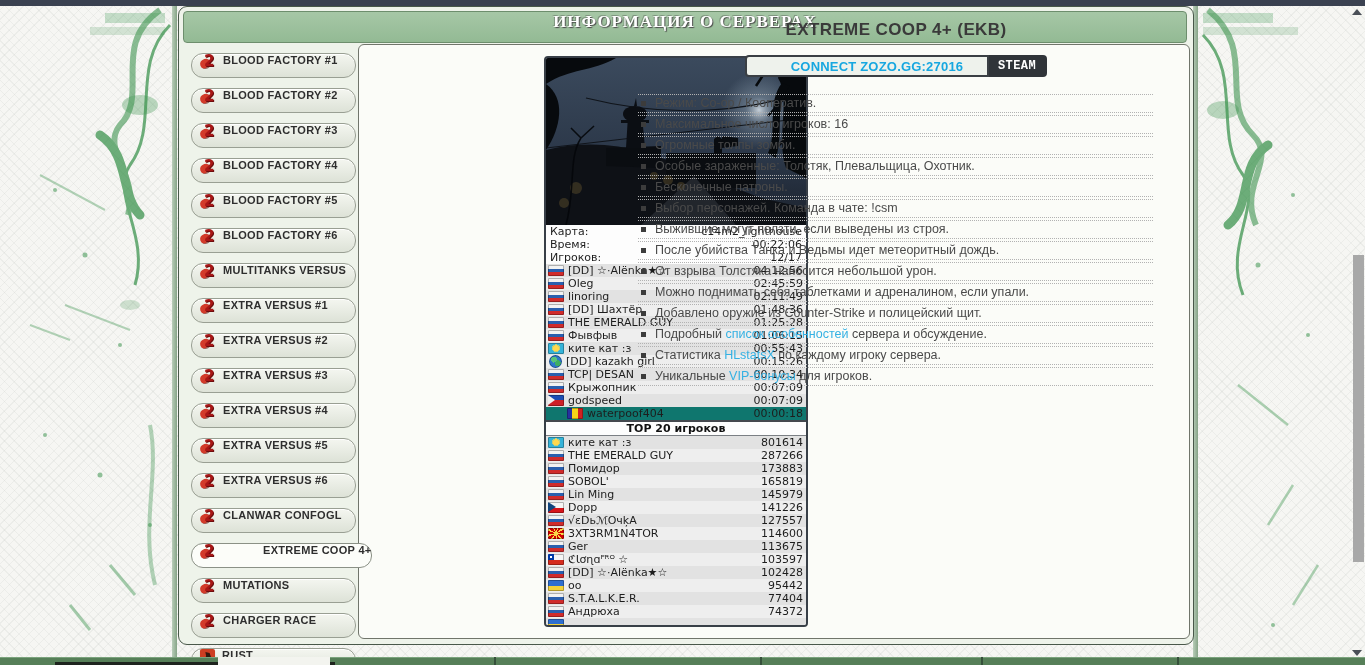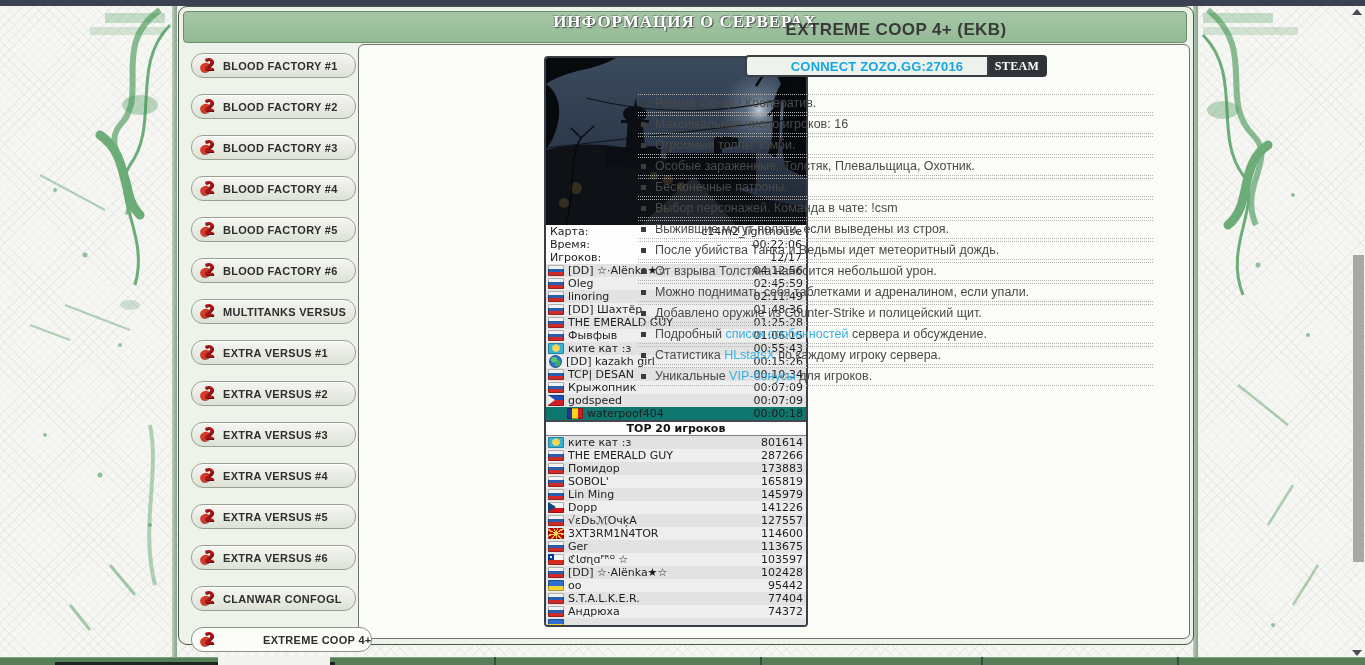--- a/index.html
+++ b/index.html
@@ -24,23 +24,23 @@
   #hdrbar{left:4px;top:4px;width:1004px;height:32px;background:linear-gradient(#a6c7a6,#93ba94);
     border:1px solid #6d8e6d;border-radius:4px;box-sizing:border-box;
     display:flex;align-items:flex-start;justify-content:center;}
   #hdrbar .t{font-family:"Liberation Serif",serif;font-weight:bold;font-size:17px;color:#fff;
     letter-spacing:1px;text-shadow:1px 1px 1px #4c4c4c, -1px -1px 0 rgba(60,60,60,.35);}
   
   #card{left:179px;top:37px;width:832px;height:595px;background:#fbfcf8;
     border:1px solid #70756b;border-radius:6px;box-sizing:border-box;}
   
   #sidebar{left:12px;top:46px;width:180px;}
-  .sbtn{position:relative;width:165px;height:25px;margin-bottom:16px;box-sizing:border-box;
+  .sbtn{position:relative;width:165px;height:25px;margin-bottom:10px;box-sizing:border-box;
     background:linear-gradient(#f4f6f0,#dde2d7);border:1px solid #999f93;border-radius:12px;
-    display:flex;align-items:center;cursor:pointer;box-shadow:inset 0 1px 0 #fff;}
+    display:flex;align-items:flex-start;cursor:pointer;box-shadow:inset 0 1px 0 #fff;}
   .sbtn .lbl{font-family:"Liberation Sans",sans-serif;font-weight:bold;font-size:11px;color:#2e2e2e;
     letter-spacing:.3px;white-space:nowrap;}
   .sbtn.sel{width:181px;background:#fcfdf9;border-color:#8b9186;box-shadow:none;z-index:5;gap:40px;}
   
   .ic{display:inline-block;position:relative;margin:0 7px 0 8px;flex:0 0 auto;}
   .icon-l4d2{width:16px;height:16px;}
   .icon-l4d2::before{content:"";position:absolute;left:0px;top:5px;width:10px;height:9px;
     background:#d23a2a;border-radius:55% 45% 60% 40%;transform:rotate(-18deg);
     box-shadow:1px 1px 0 rgba(80,10,10,.55);}
   .icon-l4d2::after{content:"2";position:absolute;left:4px;top:-1px;
@@ -96,21 +96,21 @@
   
   #rtitle{left:459px;top:13px;width:516px;text-align:center;
     font-family:"Liberation Sans",sans-serif;font-weight:bold;font-size:17px;color:#3a3a3a;letter-spacing:.4px;}
   #connectwrap{left:459px;top:48px;width:516px;display:flex;justify-content:center;}
   #connectbtn{width:244px;height:22px;box-sizing:border-box;background:#eef2ec;
     border:2px solid #3a3f44;border-radius:4px 0 0 4px;cursor:pointer;
     font-family:"Liberation Sans",sans-serif;font-weight:bold;font-size:13px;color:#17a7e0;
     text-align:center;line-height:19px;letter-spacing:.2px;padding-left:20px;}
   #steambtn{width:58px;height:22px;box-sizing:border-box;background:#303439;border:2px solid #303439;
     border-left:none;border-radius:0 4px 4px 0;cursor:pointer;
-    font-family:Liberation Serif, serif;font-weight:bold;font-size:12px;color:#fff;
+    font-family:Liberation Mono, monospace;font-weight:bold;font-size:12px;color:#fff;
     text-align:center;line-height:18px;letter-spacing:.4px;}
   #features{left:459px;top:85px;width:515px;list-style:none;margin:0;padding:0;
     font-family:"Liberation Sans",sans-serif;font-size:12.5px;color:#4a4a4a;}
   #features li{position:relative;padding:1px 0 2px 17px;margin-top:2px;
     border-top:1px dotted #b2b2b2;border-bottom:1px dotted #b2b2b2;line-height:14px;}
   #features li::before{content:"";position:absolute;left:3px;top:6px;width:5px;height:5px;background:#3c3c3c;}
   #features .lnk{color:#35b1e3;cursor:pointer;}
   
   .sb-arrow{width:0;height:0;border-left:5px solid transparent;border-right:5px solid transparent;}
   #sb-up{left:1352px;top:9px;border-bottom:6px solid #4a4f57;}

